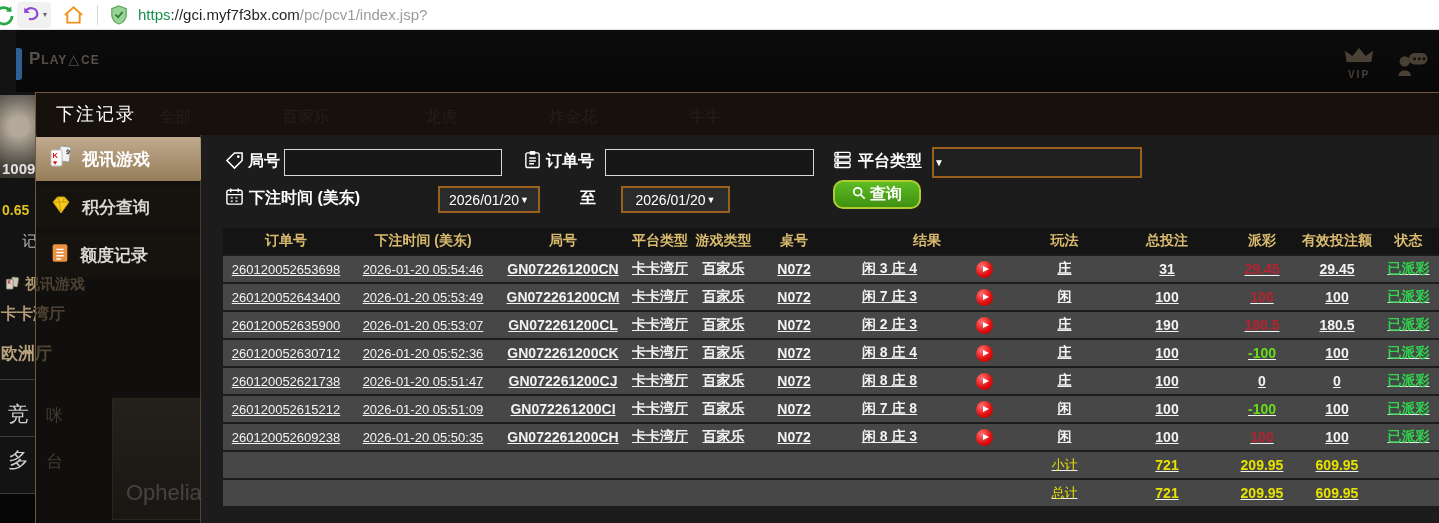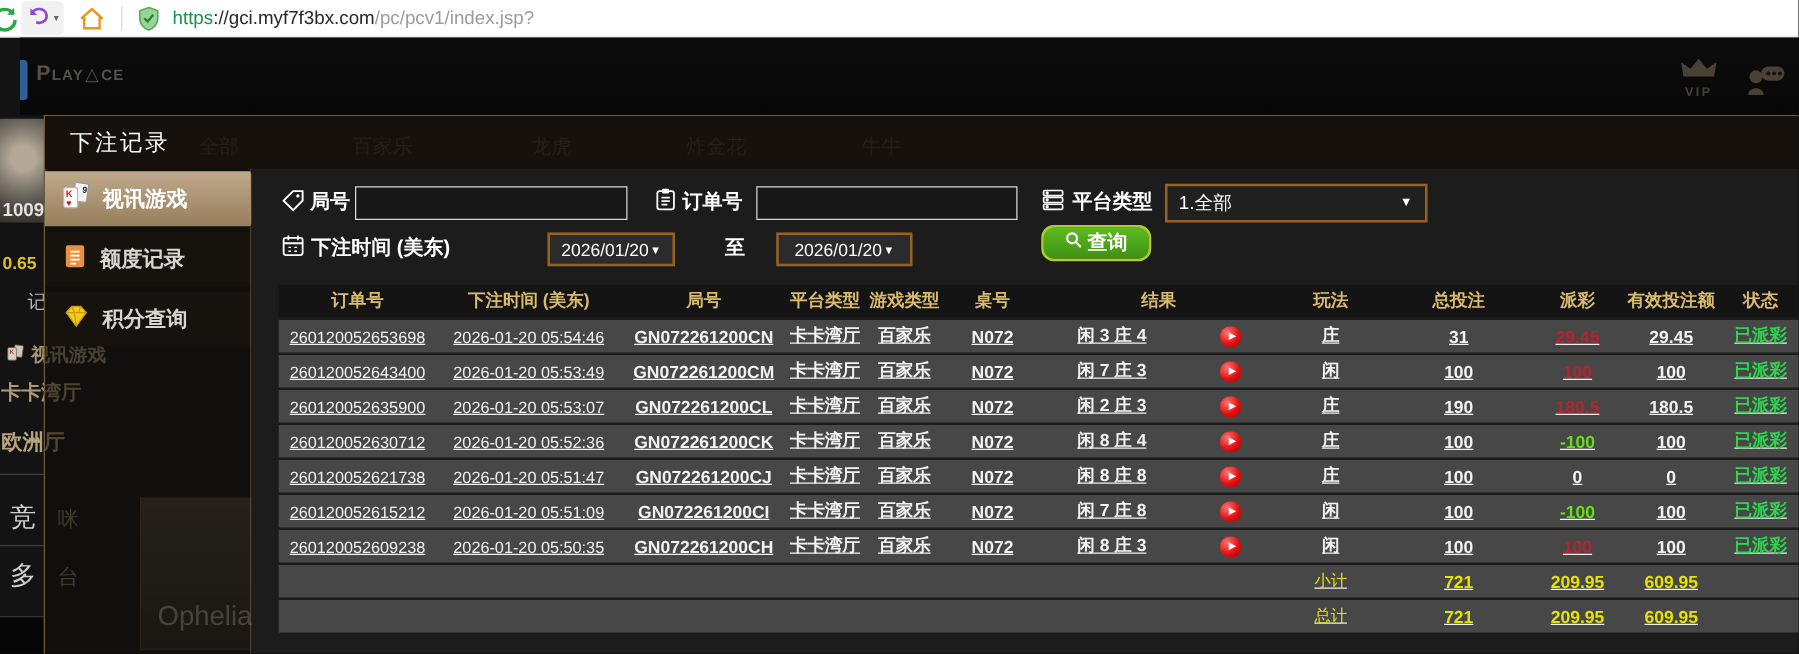--- a/index.html
+++ b/index.html
@@ -233,35 +233,35 @@
                 </g>
               <rect x="2" y="5" width="11" height="16" rx="1.5" fill="#fff" stroke="#bbb"></rect>
               <text x="3.5" y="12.5" font-size="7.5" fill="#d11" font-weight="bold">K</text>
               <text x="4" y="19.5" font-size="7" fill="#d11">♥</text>
             </svg>
           </span>
           <span>视讯游戏</span>
         </div>
         <div class="side-item">
           <span>
+            <svg width="24" height="24" viewBox="0 0 24 24">
+              <polygon points="4,9 8.5,4 15.5,4 20,9 12,20" fill="#f7c81d" stroke="#c89e06" stroke-width="1"></polygon>
+              <path d="M4 9 h16 M8.5 4 l2 5 L12 20 M15.5 4 l-1.5 5" stroke="#c89e06" fill="none" stroke-width="1"></path>
+            </svg>
+          </span>
+          <span>积分查询</span>
+        </div>
+        <div class="side-item">
+          <span>
             <svg width="22" height="22" viewBox="0 0 24 24">
               <rect x="4" y="2.5" width="16" height="19" rx="2" fill="#ea9140"></rect>
               <path d="M8 8h8M8 11.5h8M8 15h8M8 18.5h5" stroke="#fff" stroke-width="1.5"></path>
             </svg>
           </span>
           <span>额度记录</span>
-        </div>
-        <div class="side-item">
-          <span>
-            <svg width="24" height="24" viewBox="0 0 24 24">
-              <polygon points="4,9 8.5,4 15.5,4 20,9 12,20" fill="#f7c81d" stroke="#c89e06" stroke-width="1"></polygon>
-              <path d="M4 9 h16 M8.5 4 l2 5 L12 20 M15.5 4 l-1.5 5" stroke="#c89e06" fill="none" stroke-width="1"></path>
-            </svg>
-          </span>
-          <span>积分查询</span>
         </div>
       </div>
 
       <div class="content">
 
         <span class="f-icon p-tag">
           <svg width="19" height="19" viewBox="0 0 20 20" fill="none" stroke="#fff" stroke-width="1.6">
             <path d="M2 10 L10 2 H18 V10 L10 18 Z"></path>
               <circle cx="14" cy="6" r="1.4" fill="#fff" stroke="none"></circle>
           </svg>
@@ -282,21 +282,20 @@
             <rect x="2" y="2.5" width="16" height="4.3" rx="1"></rect>
               <rect x="2" y="8.3" width="16" height="4.3" rx="1"></rect>
               <rect x="2" y="14.1" width="16" height="4.3" rx="1"></rect>
             <circle cx="5" cy="4.6" r="0.7" fill="#fff"></circle>
               <circle cx="5" cy="10.4" r="0.7" fill="#fff"></circle>
               <circle cx="5" cy="16.2" r="0.7" fill="#fff"></circle>
           </svg>
         </span>
         <span class="f-label l-plat">平台类型</span>
         <div class="f-select s-plat">
-          <span class="sel-text">1.全部</span>
           <span class="sel-arrow">▼</span>
         </div>
 
         <span class="f-icon p-cal">
           <svg width="19" height="19" viewBox="0 0 20 20" fill="none" stroke="#fff" stroke-width="1.5">
             <rect x="2" y="3.5" width="16" height="14.5" rx="2"></rect>
               <path d="M2 8h16M6 1.5v4M14 1.5v4"></path>
             <path d="M6 11.5h2.2M11 11.5h2.2M6 14.8h2.2M11 14.8h2.2" stroke-width="1.2"></path>
           </svg>
         </span>

